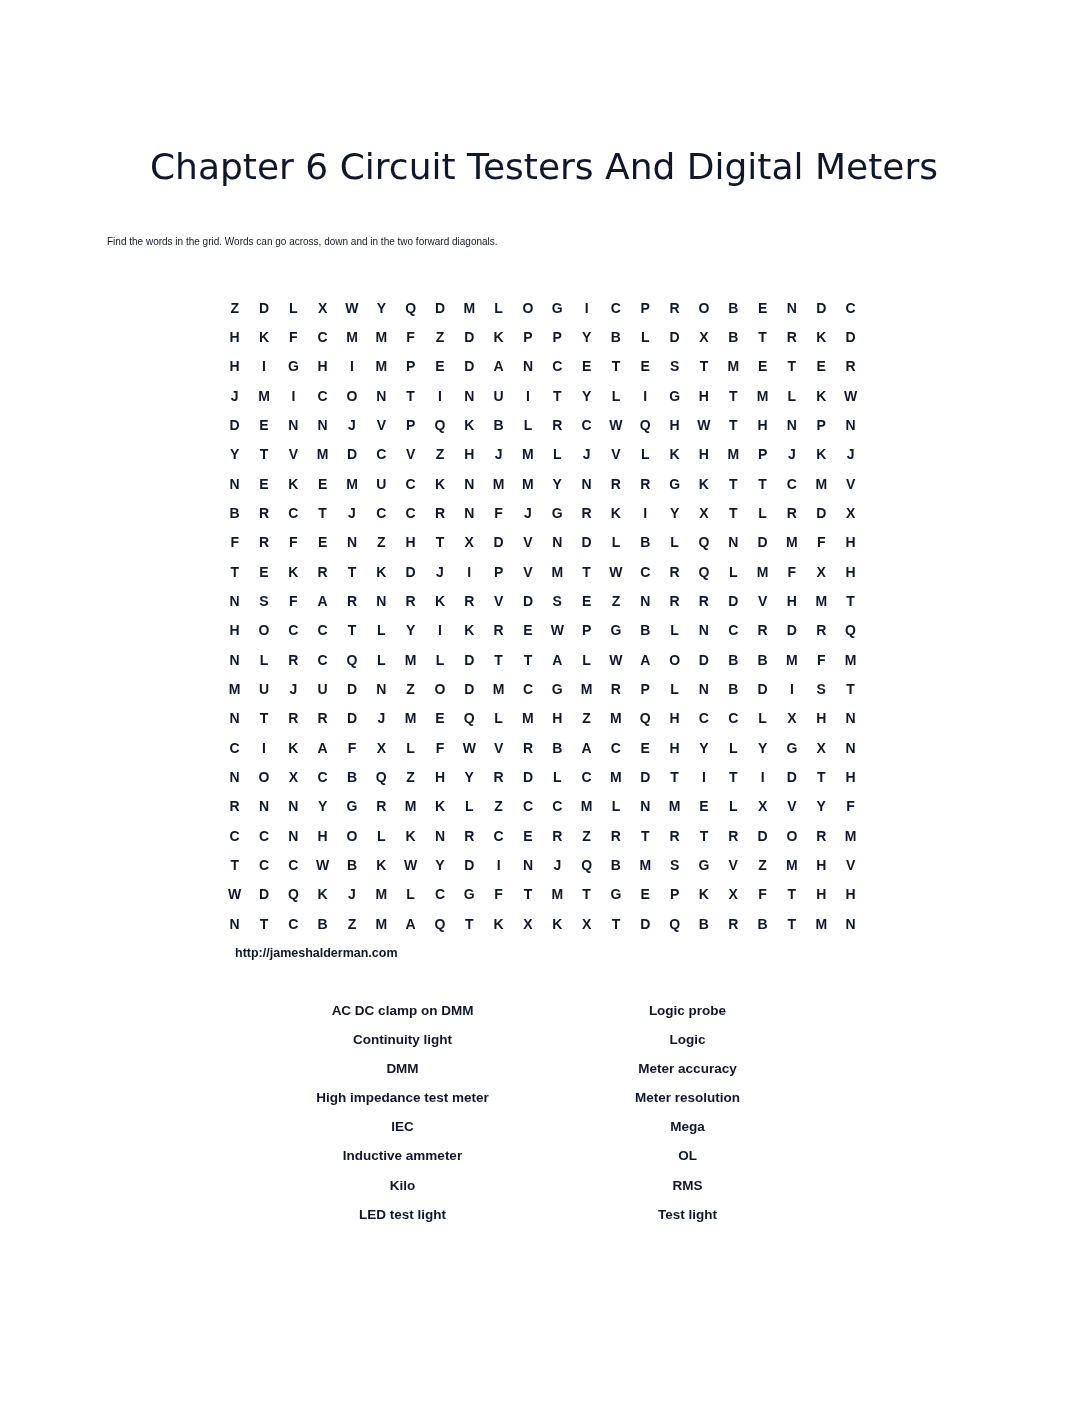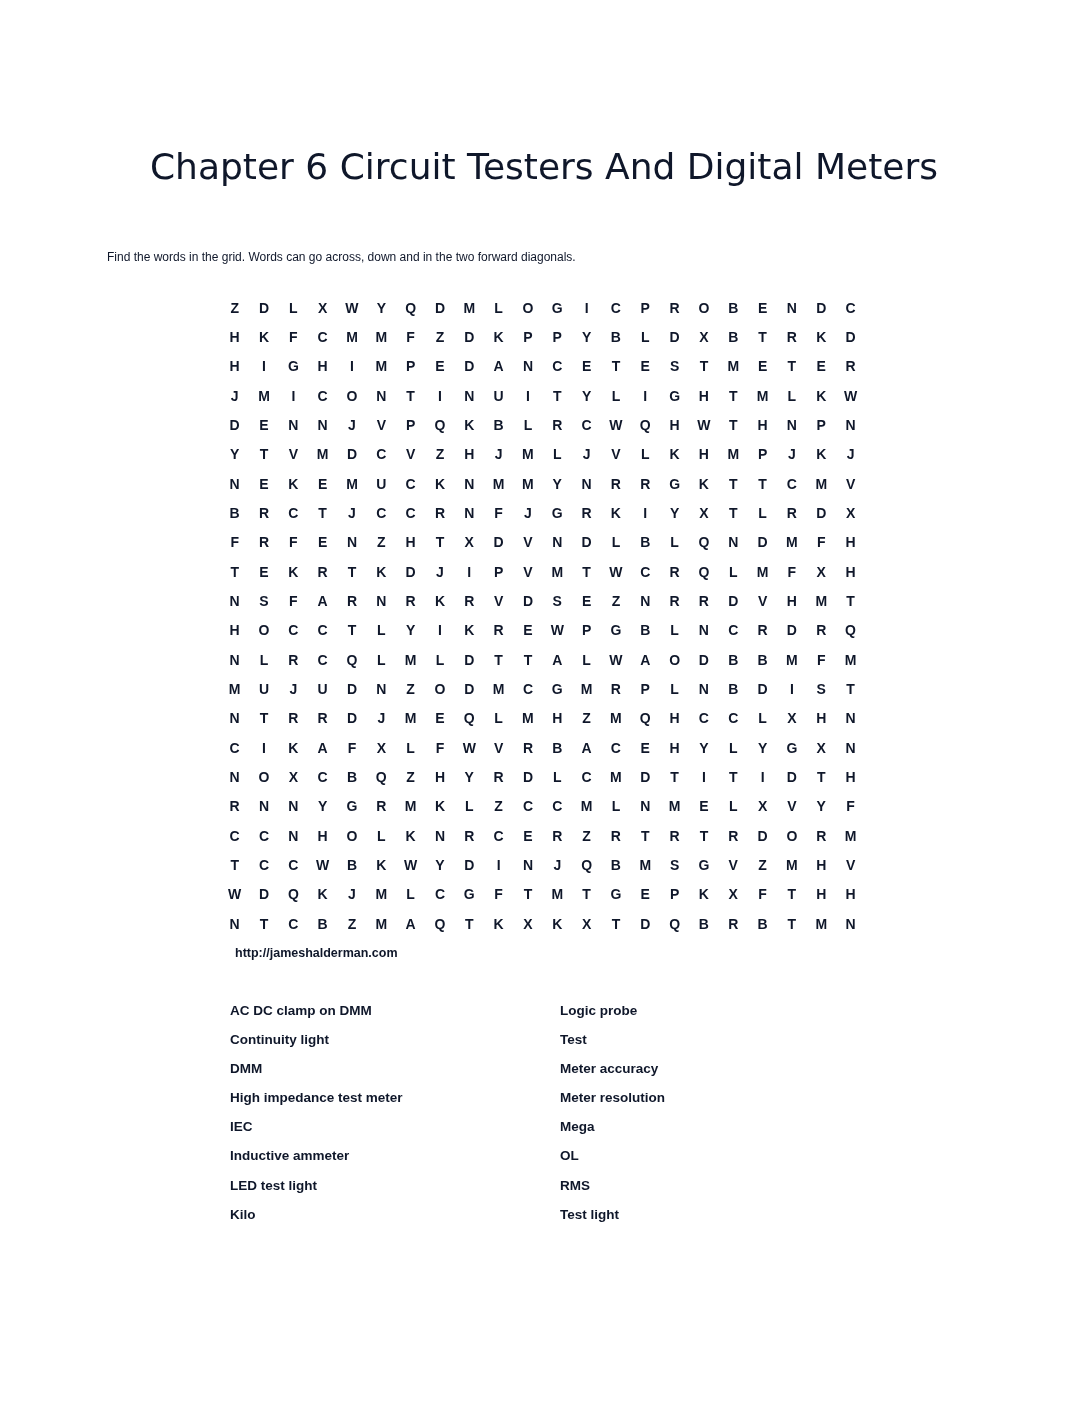--- a/index.html
+++ b/index.html
@@ -19,22 +19,22 @@
     text-align: center;
     font-family: "DejaVu Sans", sans-serif;
     font-size: 36px;
     font-weight: 500;
     letter-spacing: 0px;
     white-space: nowrap;
   }
   .instruction {
     position: absolute;
     left: 107px;
-    top: 250px;
-    font-size: 12px;
+    top: 236px;
+    font-size: 10px;
     font-weight: 400;
   }
   .word-grid {
     position: absolute;
     left: 220px;
     top: 293px;
     display: grid;
     grid-template-columns: repeat(22, 29.33px);
     grid-auto-rows: 29.33px;
   }
@@ -55,20 +55,21 @@
   }
   .word-list {
     position: absolute;
     top: 996px;
   }
   .word-list.left  { left: 230px; width: 345px; }
   .word-list.right { left: 560px; width: 255px; }
   .word-item {
     height: 29.1px;
     line-height: 29.1px;
+    text-align: center;
     font-size: 13.5px;
     font-weight: bold;
     white-space: nowrap;
   }
 </style>
 </head>
 <body>
 
 <div class="page">
   <div class="title">Chapter 6 Circuit Testers And Digital Meters</div>
@@ -564,27 +565,27 @@
 
   <div class="source-url">http://jameshalderman.com</div>
 
   <div class="word-list left">
       <div class="word-item">AC DC clamp on DMM</div>
       <div class="word-item">Continuity light</div>
       <div class="word-item">DMM</div>
       <div class="word-item">High impedance test meter</div>
       <div class="word-item">IEC</div>
       <div class="word-item">Inductive ammeter</div>
+      <div class="word-item">Kilo</div>
       <div class="word-item">LED test light</div>
-      <div class="word-item">Kilo</div>
     </div>
 
   <div class="word-list right">
       <div class="word-item">Logic probe</div>
-      <div class="word-item">Test</div>
+      <div class="word-item">Logic</div>
       <div class="word-item">Meter accuracy</div>
       <div class="word-item">Meter resolution</div>
       <div class="word-item">Mega</div>
       <div class="word-item">OL</div>
       <div class="word-item">RMS</div>
       <div class="word-item">Test light</div>
     </div>
 </div>
 
 </body></html>

